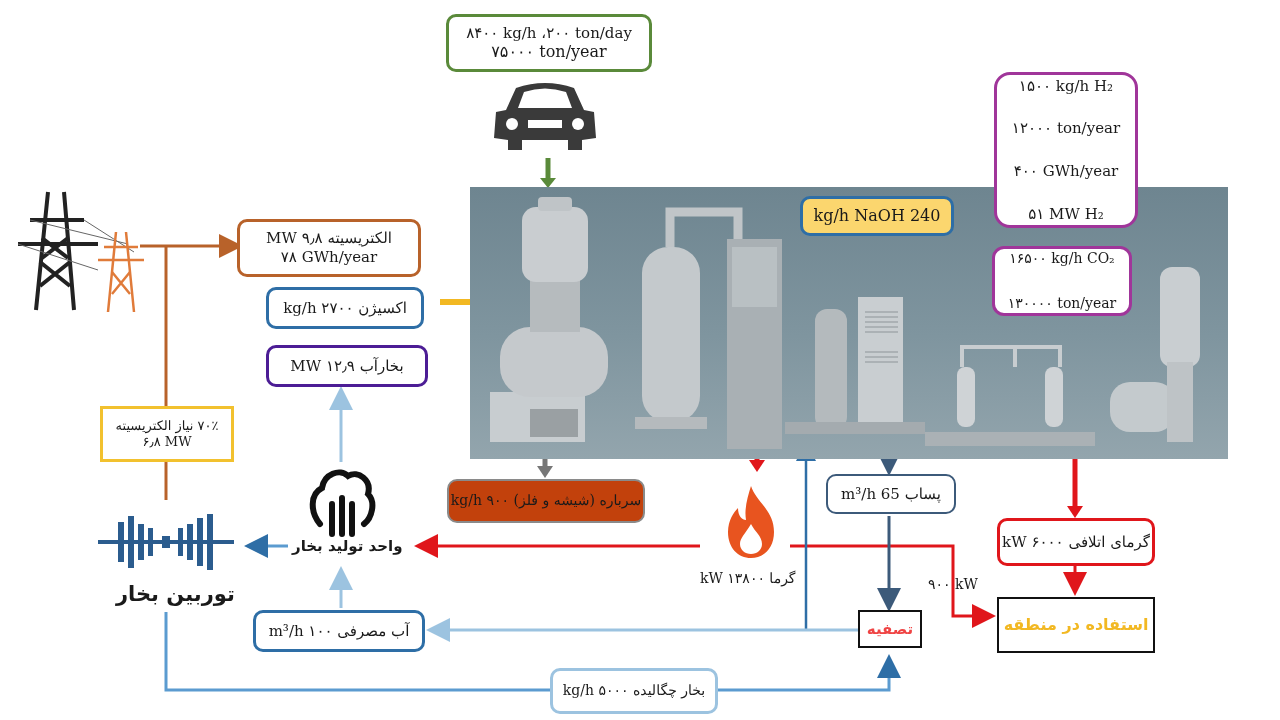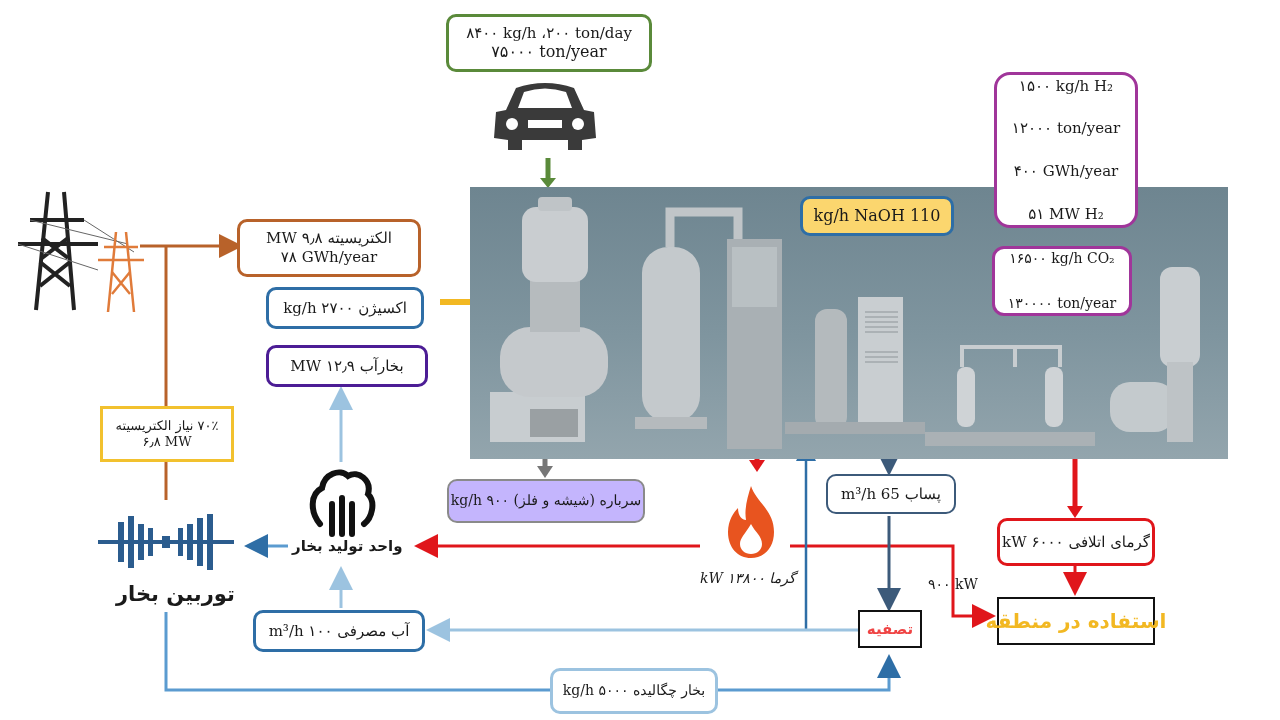--- a/index.html
+++ b/index.html
@@ -173,49 +173,49 @@
 
 <div class="box rtl" style="left:266px;top:287px;width:158px;height:42px;border:3px solid #2e6ea6;">
   <span>اکسیژن kg/h ۲۷۰۰</span>
 </div>
 
 <div class="box rtl" style="left:266px;top:345px;width:162px;height:42px;border:3px solid #4c1d95;">
   <span>بخارآب MW ۱۲٫۹</span>
 </div>
 
 <div class="box rtl" style="left:800px;top:196px;width:154px;height:40px;border:3px solid #2e6ea6;background:#fbd66e;font-size:16px;">
-  <span>110 kg/h NaOH</span>
+  <span>240 kg/h NaOH</span>
 </div>
 
 <div class="box" style="left:100px;top:406px;width:134px;height:56px;border:3px solid #f2c12e;border-radius:0;font-size:13px;">
   <span class="rtl">۷۰٪ نیاز الکتریسیته</span>
   <span class="rtl">۶٫۸ MW</span>
 </div>
 
-<div class="box rtl" style="left:447px;top:479px;width:198px;height:44px;border:2px solid #8a8a8a;background:#c4b5fd;font-size:14px;">
+<div class="box rtl" style="left:447px;top:479px;width:198px;height:44px;border:2px solid #8a8a8a;background:#c2410c;font-size:14px;">
   <span>سرباره (شیشه و فلز) kg/h ۹۰۰</span>
 </div>
 
 <svg class="abs" style="left:720px;top:484px;" width="62" height="76">
   <path d="M31,2 C36,18 54,26 54,48 C54,64 44,74 31,74 C18,74 8,64 8,48 C8,36 14,28 18,24 C18,32 22,36 26,36 C24,24 28,12 31,2 Z" fill="#e8541f"></path>
   <path d="M31,40 C35,48 42,52 42,60 C42,66 37,70 31,70 C25,70 20,66 20,60 C20,54 25,50 31,40 Z" fill="#fff"></path>
 </svg>
-<div class="lbl rtl" style="left:700px;top:570px;font-style:italic;">گرما kW ۱۳۸۰۰</div>
+<div class="lbl rtl" style="left:700px;top:570px;">گرما kW ۱۳۸۰۰</div>
 
 <div class="box rtl" style="left:826px;top:474px;width:130px;height:40px;border:2px solid #3c5a7a;">
   <span>پساب m³/h 65</span>
 </div>
 
 <div class="lbl rtl" style="left:928px;top:576px;">۹۰۰ kW</div>
 
 <div class="box rtl" style="left:997px;top:518px;width:158px;height:48px;border:3px solid #e0161b;">
   <span>گرمای اتلافی kW ۶۰۰۰</span>
 </div>
 
-<div class="box rtl bold-sans" style="left:997px;top:597px;width:158px;height:48px;border:2.5px solid #111;border-radius:0;color:#f2b822;font-size:20px;">
+<div class="box rtl bold-sans" style="left:997px;top:597px;width:158px;height:56px;border:2.5px solid #111;border-radius:0;color:#f2b822;font-size:16px;">
   <span>استفاده در منطقه</span>
 </div>
 
 <div class="box rtl bold-sans" style="left:858px;top:610px;width:64px;height:38px;border:2.5px solid #111;border-radius:0;color:#ef4444;font-size:15px;">
   <span>تصفیه</span>
 </div>
 
 <svg class="abs" style="left:306px;top:466px;" width="72" height="72">
   <path d="M14,58 C4,46 4,28 16,22 C18,8 34,2 42,10 C52,4 66,14 62,28 C70,36 66,52 58,58" stroke="#111" stroke-width="6" fill="none" stroke-linecap="round"></path>
   <path d="M26,68 L26,38 M36,68 L36,32 M46,68 L46,38" stroke="#111" stroke-width="6" stroke-linecap="round"></path>

